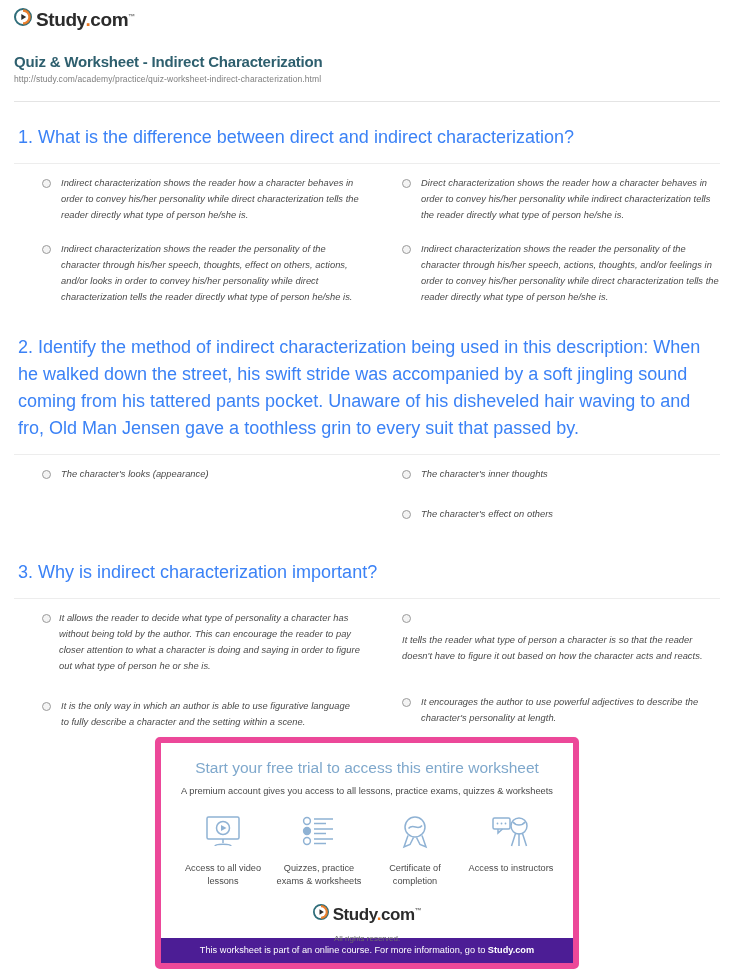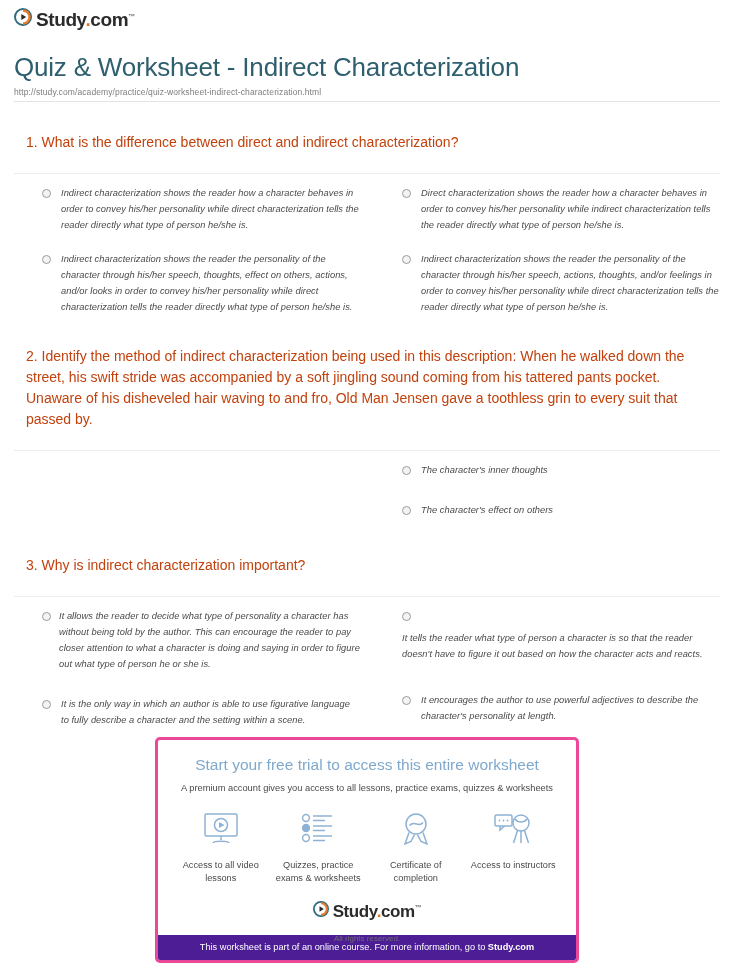--- a/index.html
+++ b/index.html
@@ -41,22 +41,22 @@
   }
 
   
   .title-block {
     position: absolute;
     left: 14px;
     top: 53px;
     right: 14px;
   }
   .page-title {
-    font-size: 26px;
-    font-weight: normal;
+    font-size: 15px;
+    font-weight: bold;
     color: #2e5f6e;
     letter-spacing: -0.2px;
     margin: 0 0 4px 0;
     line-height: 1.15;
   }
   .page-url {
     font-size: 8.5px;
     color: #7d7d7d;
     letter-spacing: 0.1px;
     line-height: 1.2;
@@ -74,24 +74,24 @@
   .quiz {
     position: absolute;
     left: 0;
     top: 120px;
     width: 734px;
   }
   .question {
     padding: 0 14px;
   }
   .q-text {
-    font-size: 14px;
-    color: #c2410c;
+    font-size: 18px;
+    color: #3b82f6;
     line-height: 1.5;
-    margin: 12px;
+    margin: 4px;
     padding-bottom: 8px;
   }
   .q-rule {
     height: 1px;
     background: #ededed;
     margin-bottom: 12px;
   }
   .answers {
     display: flex;
     column-gap: 14px;
@@ -126,21 +126,21 @@
     letter-spacing: 0.05px;
   }
 
   
   .promo {
     position: absolute;
     left: 155px;
     top: 737px;
     width: 424px;
     box-sizing: border-box;
-    border: 3px solid #ec4899;
+    border: 6px solid #ec4899;
     border-radius: 5px;
     background: #ffffff;
     text-align: center;
     padding: 16px 0 0 0;
     overflow: hidden;
     box-shadow: 0 0 2px rgba(0,0,0,0.03);
   }
   .promo-head {
     font-size: 15.5px;
     color: #7fa8cc;
@@ -250,20 +250,24 @@
         </div>
       </div>
     </div>
   </div>
 
   <div class="question" style="margin-top:10px;">
     <p class="q-text">2. Identify the method of indirect characterization being used in this description: When he walked down the street, his swift stride was accompanied by a soft jingling sound coming from his tattered pants pocket. Unaware of his disheveled hair waving to and fro, Old Man Jensen gave a toothless grin to every suit that passed by.</p>
     <div class="q-rule"></div>
     <div class="answers">
       <div class="answer-col">
+        <div class="answer">
+          <span class="radio"></span>
+          <span class="answer-label">The character's looks (appearance)</span>
+        </div>
       </div>
       <div class="answer-col">
         <div class="answer" style="margin-bottom:24px;">
           <span class="radio"></span>
           <span class="answer-label">The character's inner thoughts</span>
         </div>
         <div class="answer">
           <span class="radio"></span>
           <span class="answer-label">The character's effect on others</span>
         </div>

